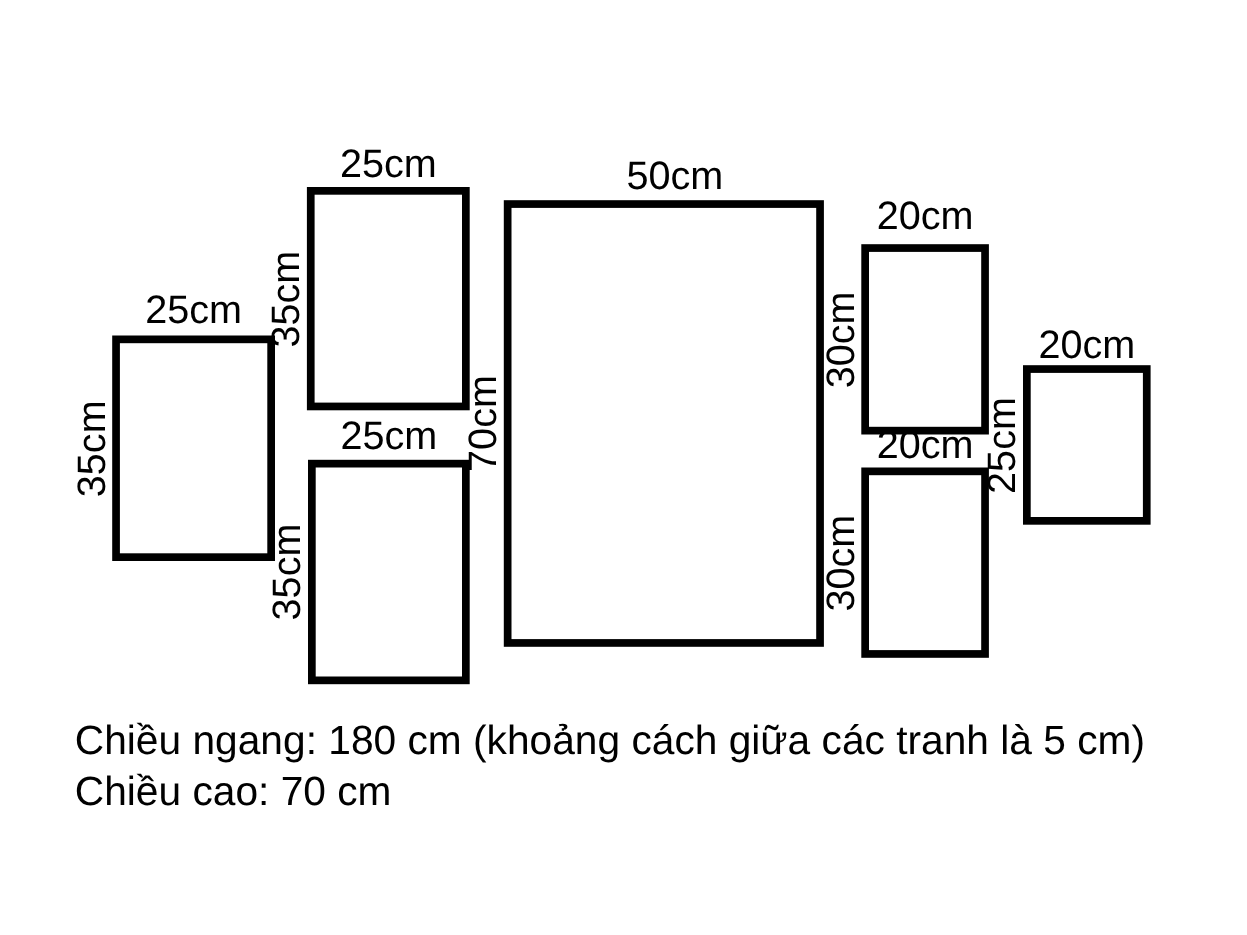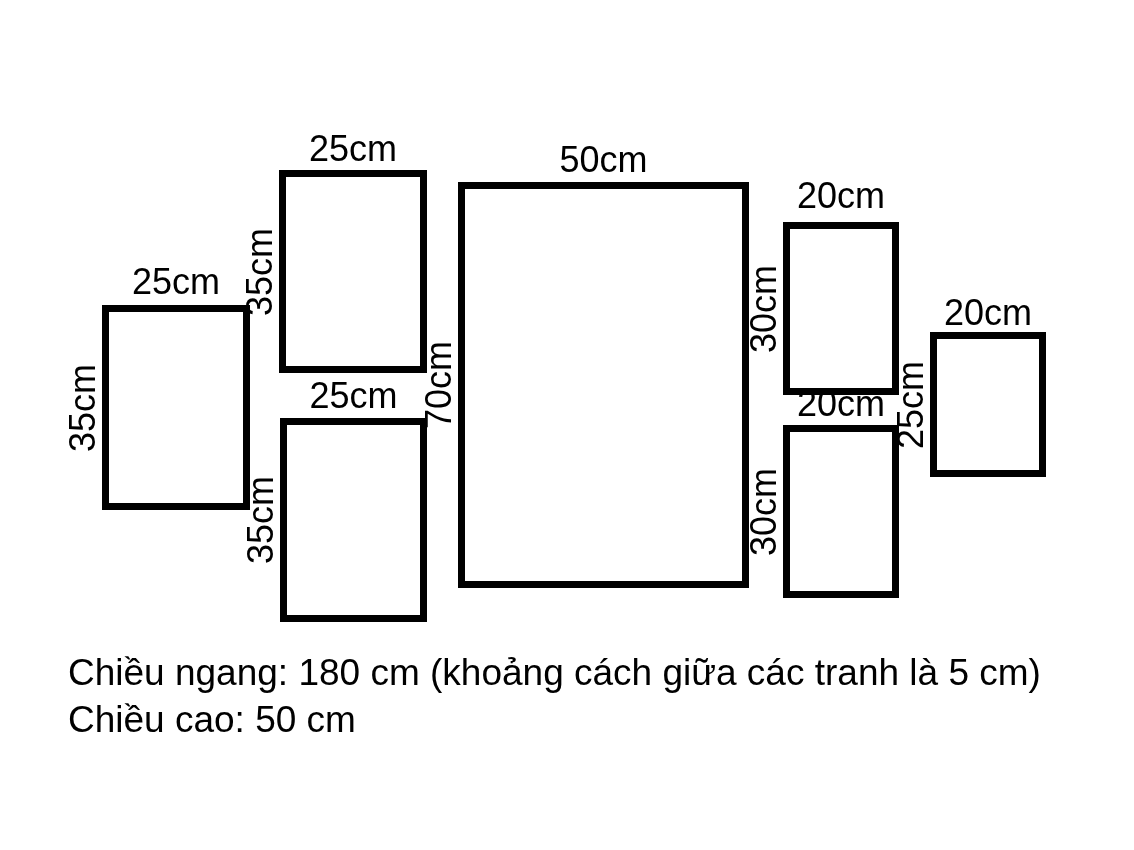--- a/index.html
+++ b/index.html
@@ -70,21 +70,21 @@
     <span>35cm</span>
   </div>
 
   <div class="frame" style="left:280px; top:418px; width:147px; height:204px;"></div>
   <div class="toplabel" style="left:280px; top:377px; width:147px;">25cm</div>
   <div class="sidelabel" style="left:242px; top:418px; height:204px;">
     <span>35cm</span>
   </div>
 
   <div class="frame" style="left:458px; top:182px; width:291px; height:406px;"></div>
-  <div class="toplabel" style="left:458px; top:141px; width:291px;">50cm</div>
+  <div class="toplabel" style="left:468px; top:141px; width:291px;">50cm</div>
   <div class="sidelabel" style="left:420px; top:182px; height:406px;">
     <span>70cm</span>
   </div>
 
   <div class="frame" style="left:783px; top:222px; width:116px; height:173px;"></div>
   <div class="toplabel" style="left:783px; top:177px; width:116px;">20cm</div>
   <div class="sidelabel" style="left:745px; top:222px; height:173px;">
     <span>30cm</span>
   </div>
 
@@ -95,16 +95,16 @@
   </div>
 
   <div class="frame" style="left:930px; top:332px; width:116px; height:145px;"></div>
   <div class="toplabel" style="left:930px; top:294px; width:116px;">20cm</div>
   <div class="sidelabel" style="left:892px; top:332px; height:145px;">
     <span>25cm</span>
   </div>
 
   <div class="caption">
     <div>Chiều ngang: 180 cm (khoảng cách giữa các tranh là 5 cm)</div>
-    <div>Chiều cao: 50 cm</div>
+    <div>Chiều cao: 70 cm</div>
   </div>
 
 </div>
 
 </body></html>

